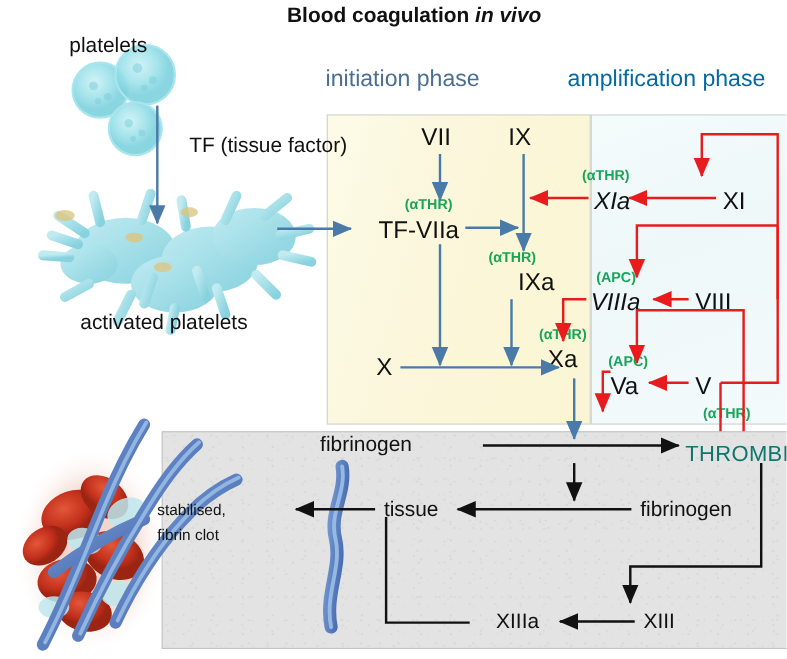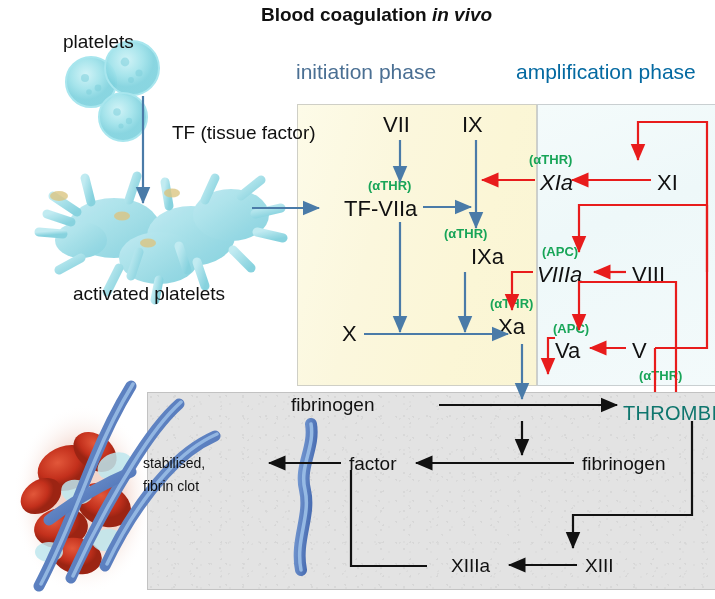--- a/index.html
+++ b/index.html
@@ -218,21 +218,21 @@
   <div class="abs nd fac" style="left:518px;top:262px;font-style:italic;">VIIIa</div>
   <div class="abs nd fac" style="left:613px;top:262px;">VIII</div>
   <div class="abs nd enz" style="left:534px;top:321px;">(APC)</div>
   <div class="abs nd fac" style="left:536px;top:338px;">Va</div>
   <div class="abs nd fac" style="left:613px;top:338px;">V</div>
   <div class="abs nd enz" style="left:620px;top:368px;">(αTHR)</div>
 
   <div class="abs nd plain" style="left:272px;top:394px;">fibrinogen</div>
   <div class="abs nd facb" style="left:604px;top:402px;">THROMBIN</div>
   <div class="abs nd plain" style="left:563px;top:453px;">fibrinogen</div>
-  <div class="abs nd plain" style="left:330px;top:453px;">factor</div>
+  <div class="abs nd plain" style="left:330px;top:453px;">tissue</div>
   <div class="abs nd plain" style="left:566px;top:555px;">XIII</div>
   <div class="abs nd plain" style="left:432px;top:555px;">XIIIa</div>
   <div class="abs" style="left:124px;top:452px;width:135px;">
     <div class="plain2 nd">stabilised,</div>
     <div class="plain2 nd">fibrin clot</div>
   </div>
 
   <svg class="ovl">
     <defs>
       <marker id="ab" markerWidth="9" markerHeight="9" refX="7.5" refY="4" orient="auto">

